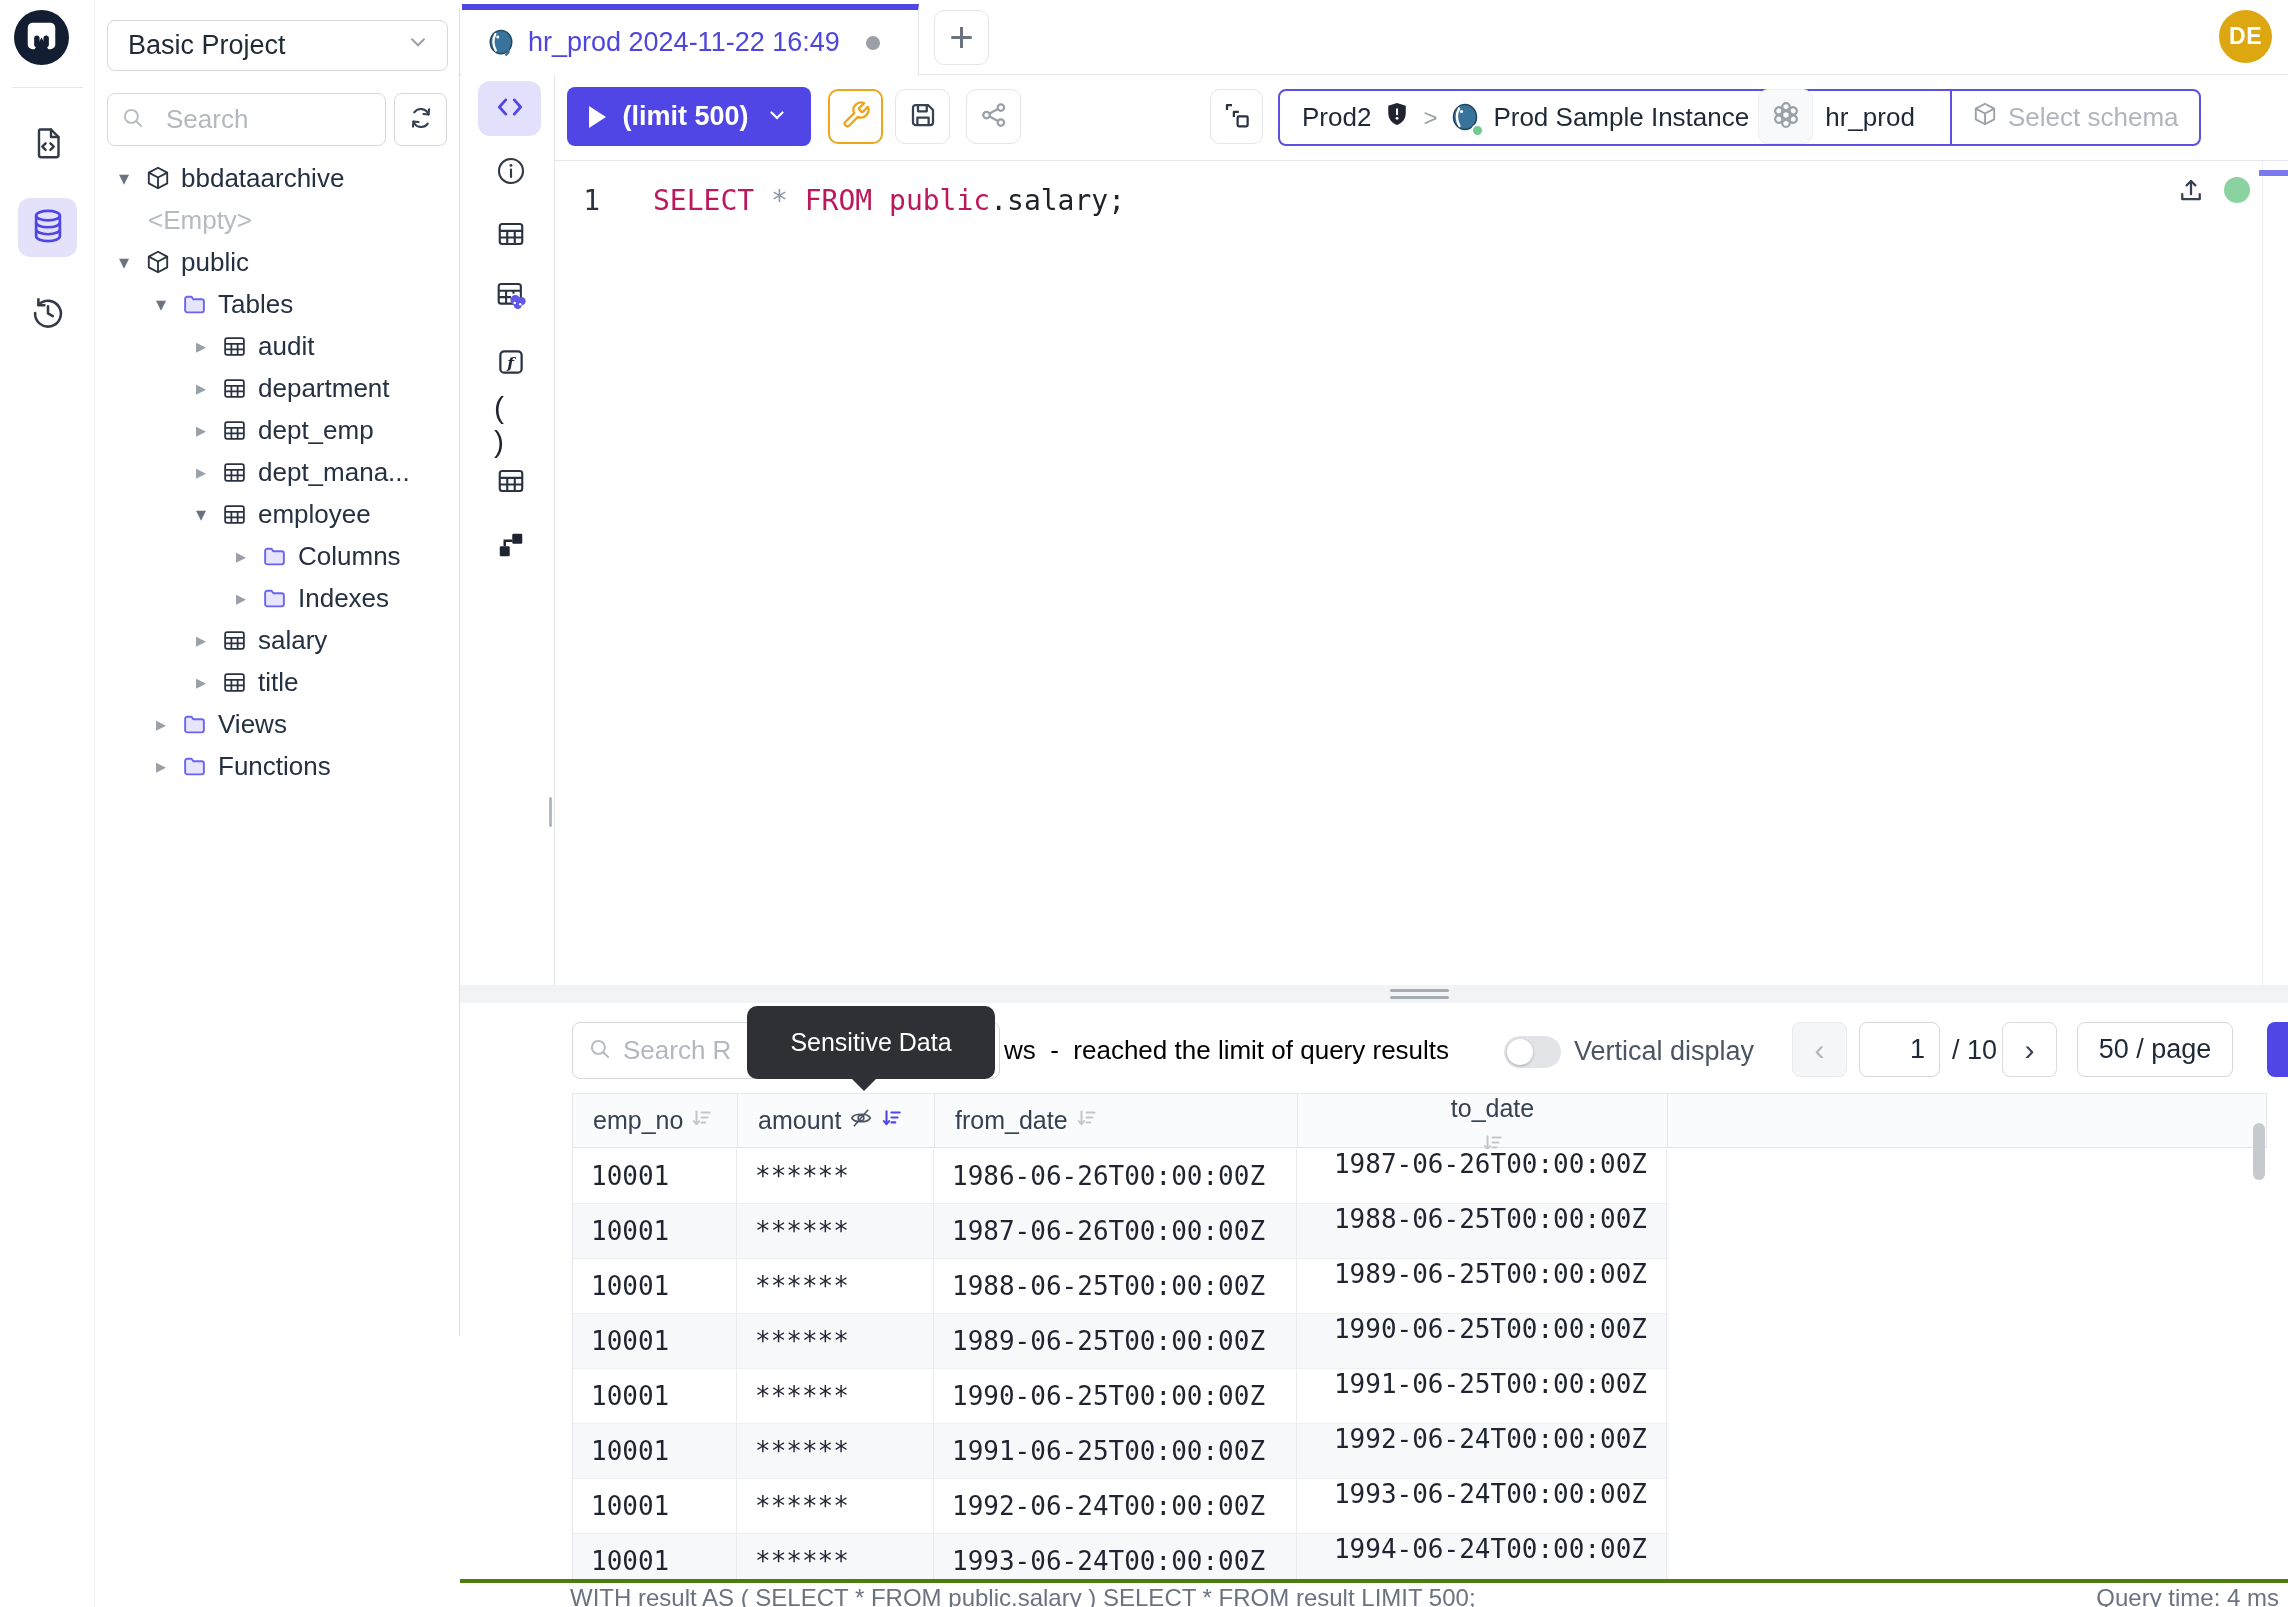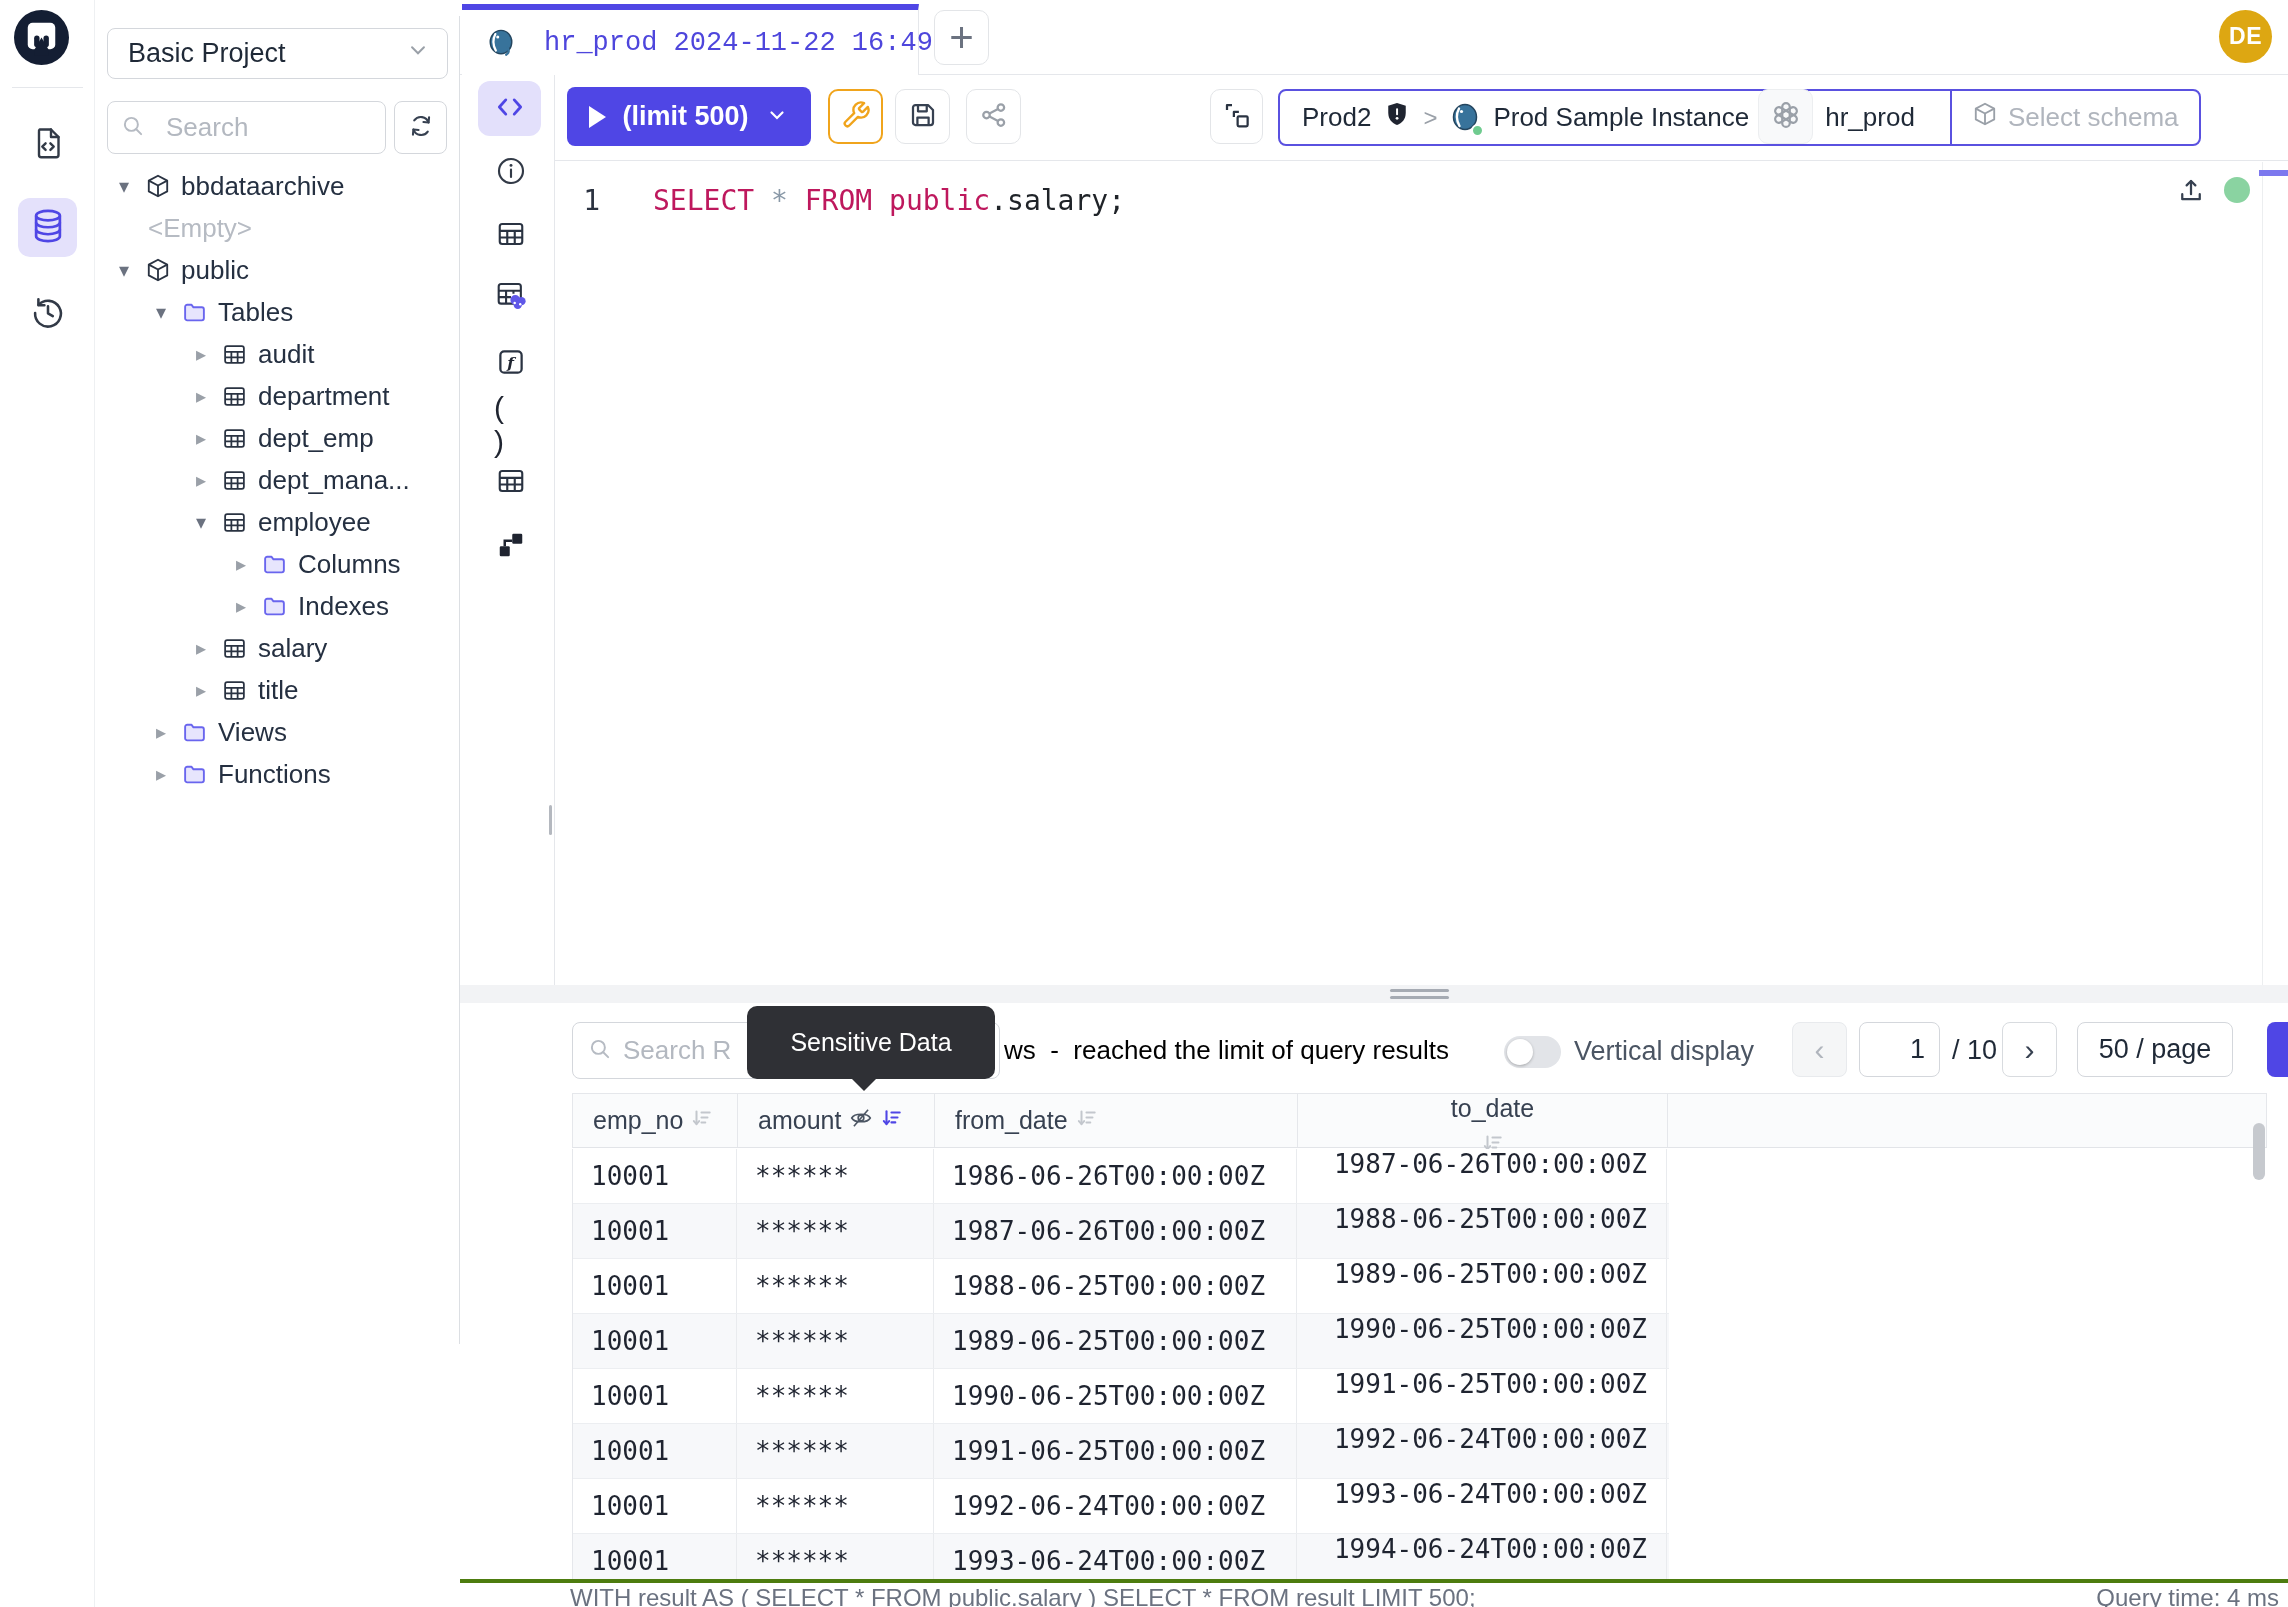--- a/index.html
+++ b/index.html
@@ -10,41 +10,41 @@
   .mono { font-family:"DejaVu Sans Mono", monospace; }
 
   
   #rail { left:0; top:0; width:95px; height:1608px; border-right:1px solid #eef0f2; background:#fff; }
   .rail-btn { position:absolute; left:18px; width:59px; height:59px; display:flex; align-items:center; justify-content:center; border-radius:12px; }
   .rail-btn.active { background:#e4e1fb; }
   #logo { position:absolute; left:14px; top:10px; width:55px; height:55px; }
   #rail-divider { position:absolute; left:12px; top:87px; width:71px; height:1px; background:#e5e7eb; }
 
   
-  #sidebar { left:95px; top:16px; width:365px; height:1328px; background:#fff; border-right:1px solid #dcdfe3; }
+  #sidebar { left:95px; top:8px; width:365px; height:1328px; background:#fff; border-right:1px solid #dcdfe3; }
   #project-select { position:absolute; left:12px; top:12px; width:341px; height:51px; border:1px solid #d4d7dc; border-radius:8px; background:#fff; display:flex; align-items:center; justify-content:space-between; padding:0 16px 0 20px; font-size:27px; color:#1f2937; }
   #sidebar-search { position:absolute; left:12px; top:85px; width:279px; height:53px; border:1px solid #d4d7dc; border-radius:8px; display:flex; align-items:center; padding:0 12px; gap:20px; }
   #sidebar-search input { border:none; outline:none; width:198px; font-size:26px; color:#253041; font-family:"Liberation Sans",sans-serif; }
   #sidebar-search input::placeholder { color:#b3b8c0; }
   #refresh-btn { position:absolute; left:299px; top:85px; width:53px; height:53px; border:1px solid #d4d7dc; border-radius:8px; background:#fff; display:flex; align-items:center; justify-content:center; }
   #tree { position:absolute; left:0; top:149px; width:365px; }
   .tree-row { height:42px; display:flex; align-items:center; font-size:26px; color:#253041; }
   .tree-row .caret { width:26px; font-size:20px; color:#6b7280; flex:0 0 26px; }
   .tree-row .caret.right { color:#9aa0a8; }
   .tree-row .ticon { width:26px; height:26px; margin-right:10px; flex:0 0 26px; display:flex; align-items:center; }
   .tree-row .tlabel { white-space:nowrap; }
   .tree-row.dim .tlabel { color:#b6bbc3; }
   .p0 { padding-left:24px; } .pE { padding-left:53px; } .p1 { padding-left:61px; } .p2 { padding-left:101px; } .p3 { padding-left:141px; }
   #sidebar-handle { position:absolute; left:454px; top:789px; width:12px; height:30px; }
   #sidebar-handle i { position:absolute; top:0; width:3px; height:30px; background:#b4b8bf; border-radius:2px; }
   #sidebar-handle i:first-child{ left:0; } #sidebar-handle i:last-child{ left:7px; }
 
   
   #tabbar { left:460px; top:0; width:1829px; height:75px; background:#fff; border-bottom:1px solid #e5e7eb; }
-  #tab-active { position:absolute; left:2px; top:4px; width:457px; height:71px; background:#fff; border-top:6px solid #4f46e5; border-right:1px solid #e5e7eb; display:flex; align-items:center; padding-left:24px; gap:28px; z-index:2;font-family:Liberation Mono, monospace; }
+  #tab-active { position:absolute; left:2px; top:4px; width:457px; height:71px; background:#fff; border-top:6px solid #4f46e5; border-right:1px solid #e5e7eb; display:flex; align-items:center; padding-left:24px; gap:12px; z-index:2; }
   #tab-active .tab-label { font-size:27px; color:#4e46dc; font-weight:500; white-space:nowrap; }
   #tab-dot { width:14px; height:14px; border-radius:50%; background:#9aa0a6; margin-left:14px; }
   #add-tab { position:absolute; left:474px; top:10px; width:55px; height:55px; border:1px solid #e3e5e8; border-radius:10px; background:#fff; display:flex; align-items:center; justify-content:center; font-size:42px; font-weight:300; color:#6b7280; line-height:1; }
   #avatar { position:absolute; left:1759px; top:10px; width:53px; height:53px; border-radius:50%; background:#dda712; color:#fff; font-size:23px; font-weight:700; display:flex; align-items:center; justify-content:center; letter-spacing:0.5px; }
 
   
   #editor-rail-border { left:554px; top:75px; width:1px; height:910px; background:#e5e7eb; }
   .erail-icon { position:absolute; left:494px; width:34px; height:34px; display:flex; align-items:center; justify-content:center; }
   #erail-active { left:478px; top:81px; width:63px; height:55px; background:#e3e0fb; border-radius:12px; display:flex; align-items:center; justify-content:center; }
   .parens-glyph { font-size:30px; color:#1f2430; font-weight:500; letter-spacing:2px; }

